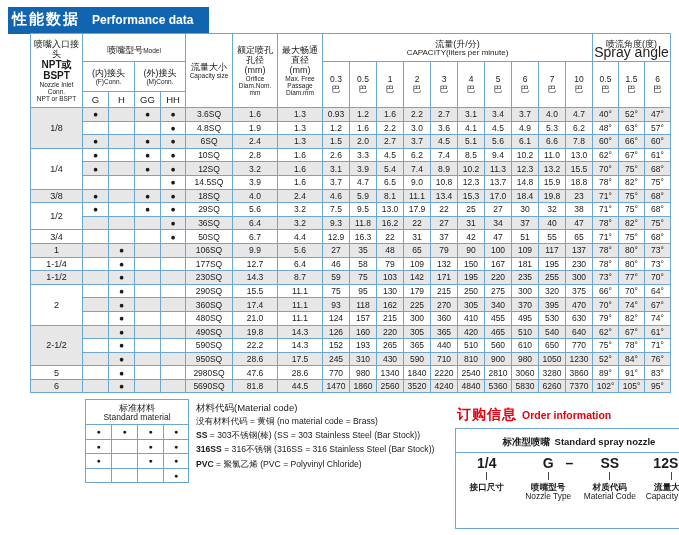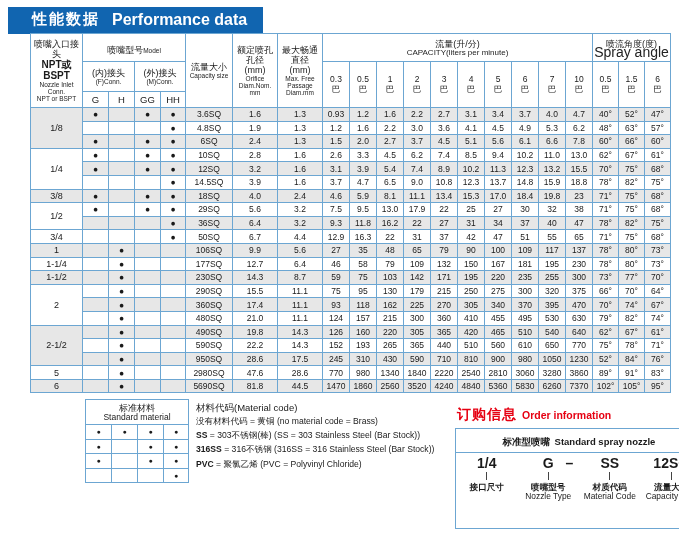--- a/index.html
+++ b/index.html
@@ -1,23 +1,23 @@
 <!DOCTYPE html>
 <html><head>
 <meta charset="utf-8">
 <style>
   html,body{margin:0;padding:0;}
   body{width:679px;height:535px;position:relative;background:#fff;
        font-family:"Liberation Sans","DejaVu Sans",sans-serif;color:#1a1a1a;overflow:hidden;}
 
   
   .title-bar{position:absolute;left:8px;top:7px;background:#1165b0;color:#fff;
-             display:flex;align-items:center;gap:12px;padding:3px 16px 5px 24px;}
+             display:flex;align-items:center;gap:12px;padding:3px 16px 5px 4px;}
   .title-cn{font-size:15px;font-weight:bold;letter-spacing:2px;}
-  .title-en{font-size:16px;font-weight:bold;}
+  .title-en{font-size:12px;font-weight:bold;}
 
   
   #main-table{position:absolute;left:30px;top:33px;border-collapse:collapse;table-layout:fixed;}
   #main-table th,#main-table td{border:1px solid #6ca6d2;text-align:center;vertical-align:middle;
       padding:0;font-weight:normal;}
   #main-table thead th{background:#fff;}
   .h-cn{font-size:9px;line-height:10px;}
   .h-cn-b{font-size:10px;line-height:11px;font-weight:bold;}
   .h-en{font-size:6.5px;line-height:7px;color:#222;}
   .tier1{height:28px;}

